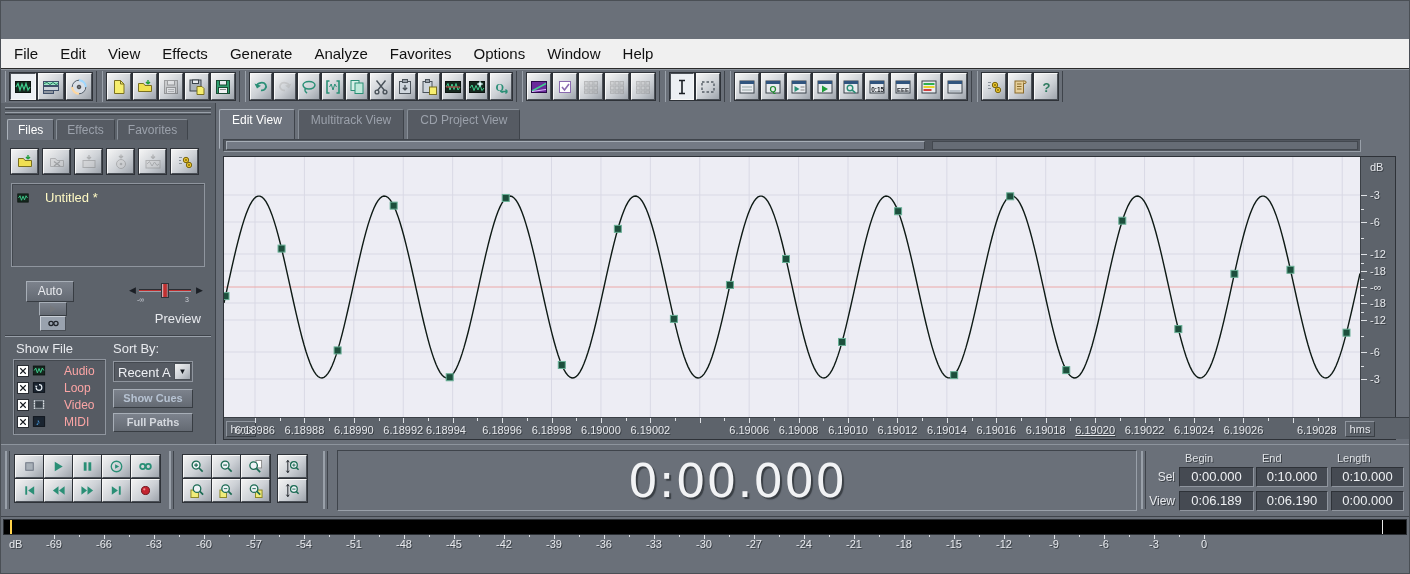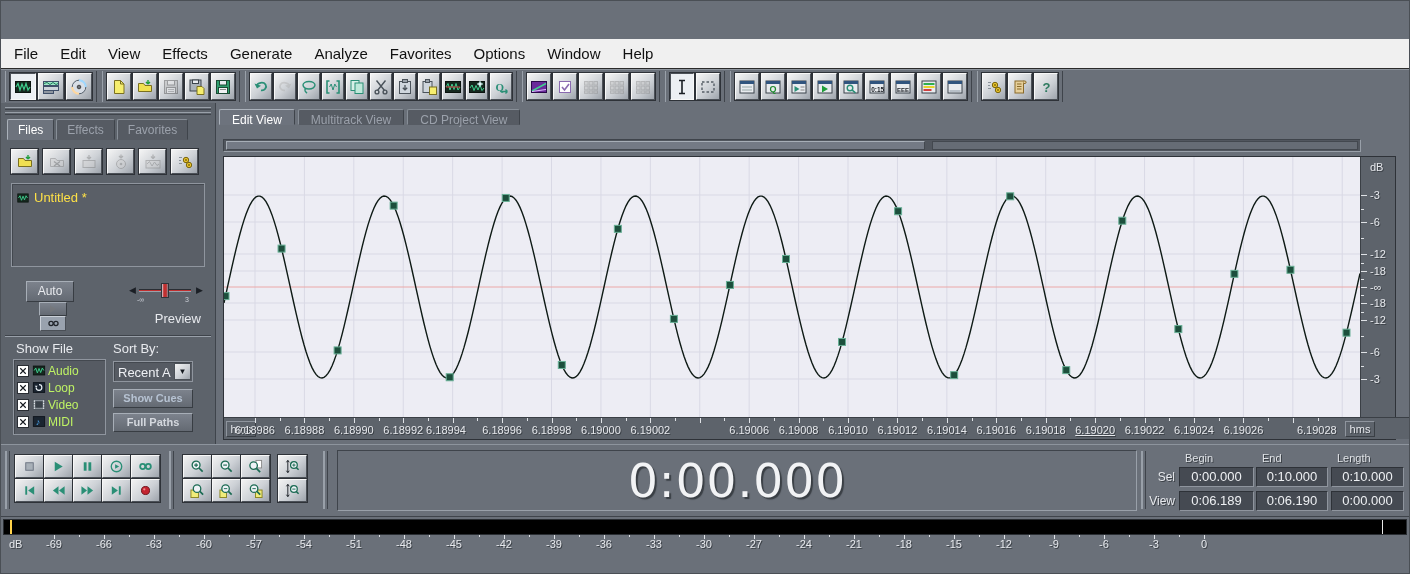--- a/index.html
+++ b/index.html
@@ -36,21 +36,21 @@
   .hgrip{position:absolute;left:4px;right:4px;height:3px;border-top:1px solid #99a0a9;border-bottom:1px solid #3f444b;}
   .lp-tabs{position:absolute;left:6px;top:16px;height:21px;display:flex;}
   .lp-tab{font-size:12px;padding:3px 10px 0 10px;margin-right:2px;background:#565b63;color:#9ba1ab;border:1px solid;border-color:#878e97 #3f444b #565b63 #878e97;border-radius:2px 2px 0 0;}
   .lp-tab.active{background:#6d737d;color:#fff;border-color:#aab1ba #3f444b #6d737d #aab1ba;}
   .lp-iconrow{position:absolute;left:10px;top:46px;display:flex;}
   .lp-ibtn{width:27px;height:25px;margin-right:5px;background:linear-gradient(135deg,#f4f4f4,#cdd1d6 55%,#9ea4ac);border:1px solid;border-color:#f8f8f8 #4c5158 #4c5158 #f8f8f8;outline:1px solid #2e3238;display:flex;align-items:center;justify-content:center;}
   .lp-ibtn.disabled .ic{filter:grayscale(1) opacity(.42);}
   .filelist{position:absolute;left:10px;top:80px;width:194px;height:84px;background:#5a5f67;border:1px solid #8f959e;box-shadow:inset 1px 1px 0 #43484f;padding:6px 4px;}
   .file-item{display:flex;align-items:center;}
   .file-item .ic svg{width:14px;height:12px;}
-  .file-item span.lbl{font-size:13px;color:#fde047;margin-left:4px;}
+  .file-item span.lbl{font-size:13px;color:#fef9c3;margin-left:15px;}
   .autorow{position:absolute;left:25px;top:178px;height:22px;display:flex;align-items:center;flex-direction:column;}
   .btn3d{background:linear-gradient(180deg,#7c828c,#646a73);border:1px solid;border-color:#a7aeb7 #383d43 #383d43 #a7aeb7;color:#e8eaee;}
   .auto-btn{width:48px;height:21px;font-size:12px;text-align:center;line-height:19px;}
   .prevplay-btn{width:28px;height:21px;margin-left:6px;display:flex;align-items:center;justify-content:center;}
   .prevplay-btn .ic svg{width:12px;height:12px;filter:grayscale(1) opacity(.5);}
   .loop-btn{width:26px;height:21px;margin-left:6px;background:#99a2ae;display:flex;align-items:center;justify-content:center;border:1px solid;border-color:#cad0d8 #4a4f56 #4a4f56 #cad0d8;}
   .loop-btn .ic svg{width:13px;height:13px;}
   .slider{position:absolute;left:128px;top:179px;width:74px;height:20px;}
   .sl-arrow{position:absolute;top:3px;font-size:9px;color:#1a1e24;}
   .sl-track{position:absolute;left:10px;top:7px;width:52px;height:3px;background:#2a2e34;border-bottom:1px solid #9aa1aa;}
@@ -59,31 +59,31 @@
   .sl-lab{position:absolute;top:14px;font-size:7px;color:#caced6;}
   .preview-lab{position:absolute;left:0;top:208px;width:200px;text-align:right;font-size:13px;color:#e8eaee;}
   .lp-sep{position:absolute;left:4px;right:4px;top:232px;height:2px;border-top:1px solid #3f444b;border-bottom:1px solid #99a0a9;}
   .sf-label{position:absolute;left:15px;top:238px;font-size:13px;color:#e8eaee;}
   .sort-label{position:absolute;left:112px;top:238px;font-size:13px;color:#e8eaee;}
   .sf-box{position:absolute;left:12px;top:256px;width:93px;height:76px;background:#565b63;border:1px solid #8f959e;box-shadow:inset 1px 1px 0 #43484f;padding:2px 3px;}
   .sf-row{display:flex;align-items:center;height:17px;}
   .sf-cb{width:12px;height:12px;background:#fff;border:1px solid #2a2e34;display:flex;align-items:center;justify-content:center;}
   .sf-cb svg{width:8px;height:8px;}
   .sf-row .ic{margin-left:3px;} .sf-row .ic svg{width:14px;height:13px;}
-  .sf-row .lbl{font-size:12px;color:#bef264;margin-left:2px;}
+  .sf-row .lbl{font-size:12px;color:#fca5a5;margin-left:18px;}
   .sort-dd{position:absolute;left:112px;top:258px;width:80px;height:21px;background:#565b63;border:1px solid #8f959e;box-shadow:inset 1px 1px 0 #43484f;}
   .sort-val{position:absolute;left:4px;top:3px;font-size:13px;color:#eef0f4;}
   .sort-arrow{position:absolute;right:1px;top:1px;width:17px;height:17px;background:linear-gradient(135deg,#f4f4f4,#cdd1d6 55%,#9ea4ac);border:1px solid #4c5158;display:flex;align-items:center;justify-content:center;font-size:8px;color:#14181e;}
   .sc-btn{position:absolute;left:112px;width:80px;height:19px;font-size:11px;font-weight:bold;text-align:center;line-height:17px;}
   .showcues{top:286px;color:#b6c2d2;}
   .fullpaths{top:310px;color:#d4d8de;}
 
   
   .mainarea{position:absolute;left:215px;top:0;width:1195px;height:341px;}
-  .viewtabs{position:absolute;left:3px;top:6px;display:flex;height:16px;}
+  .viewtabs{position:absolute;left:3px;top:6px;display:flex;height:40px;}
   .view-tab{font-size:12px;padding:3px 12px 0 12px;margin-right:3px;background:#565b63;color:#9ba1ab;border:1px solid;border-color:#878e97 #3f444b #565b63 #878e97;border-radius:2px 2px 0 0;}
   .view-tab.active{background:#6d737d;color:#fff;border-color:#aab1ba #3f444b #6d737d #aab1ba;}
   .overviewbar{position:absolute;left:7px;top:36px;width:1138px;height:13px;background:#51565e;border:1px solid;border-color:#3f444b #99a0a9 #99a0a9 #3f444b;}
   .ov-thumb{position:absolute;left:2px;top:1px;width:61.5%;height:9px;background:#747a85;border:1px solid;border-color:#a7aeb7 #43484f #43484f #a7aeb7;}
   .ov-rest{position:absolute;left:62.3%;right:2px;top:1px;height:9px;background:#666c75;border:1px solid #43484f;}
   .waveregion{position:absolute;left:7px;top:53px;width:1173px;height:284px;border:1px solid #2e3238;background:#5d636b;}
   .wavedisplay{position:absolute;left:0;top:0;width:1136px;height:260px;background:#ededf4;}
   .dbruler{position:absolute;left:1136px;top:0;width:35px;height:260px;background:#5d636b;border-left:1px solid #3a3f45;}
   .db-lab{position:absolute;left:9px;font-size:11px;color:#e6e8ec;text-shadow:1px 1px 0 #3a3f45;transform:translateY(-50%);}
   .db-tick{position:absolute;left:0;height:1px;background:#dfe2e6;}

